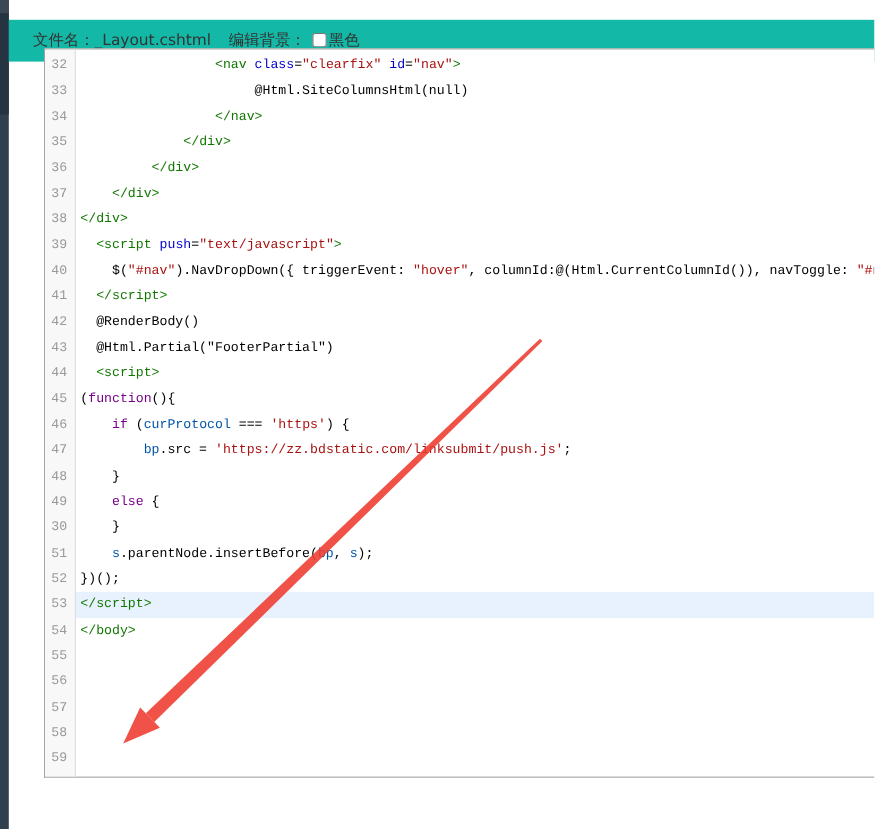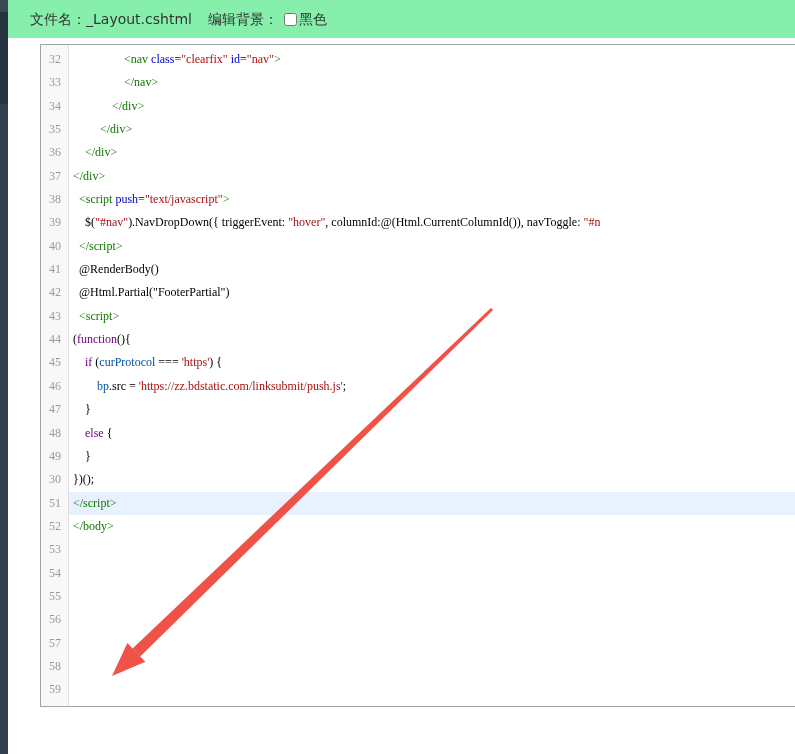--- a/index.html
+++ b/index.html
@@ -6,36 +6,36 @@
   body{
     width:795px;height:754px;position:relative;overflow:hidden;
     background:#ffffff;font-family:"DejaVu Sans",sans-serif;
   }
   
   .edge-strip{position:absolute;left:0;top:0;width:8px;height:754px;background:#31404e;}
   .edge-strip .seg-top{position:absolute;left:0;top:0;width:8px;height:12px;background:#3b4854;}
   .edge-strip .seg-mid{position:absolute;left:0;top:12px;width:8px;height:92px;background:#263442;}
 
   
-  .header{position:absolute;left:8px;top:0;right:0;height:38px;background:#86efac;
+  .header{position:absolute;left:8px;top:18px;right:0;height:38px;background:#14b8a6;
     font-size:14px;color:#333;line-height:38px;white-space:nowrap;}
   .header .lbl1{margin-left:22px;}
   .header .fname{color:#333;}
   .header .lbl2{margin-left:16px;}
   .header input[type=checkbox]{
     width:13px;height:13px;margin:0 2px 0 6px;vertical-align:-2px;
     accent-color:#bbb;
   }
 
   
   .editor{
     position:absolute;left:40px;top:44px;width:755px;height:663px;
     border:1px solid #a3a3a3;border-right:none;box-sizing:border-box;
     background:#fff;display:flex;overflow:hidden;
-    font-family:Liberation Serif, serif;font-size:12px;
+    font-family:Liberation Mono, monospace;font-size:12px;
   }
   .gutter{
     width:28px;flex:0 0 28px;background:#f8f8f8;border-right:1px solid #ddd;
     padding-top:3px;box-sizing:border-box;
   }
   .gutter .ln{
     height:23.35px;line-height:23.35px;text-align:right;padding-right:7px;
     color:#999;font-size:12px;
   }
   .code{
@@ -104,37 +104,39 @@
       <div class="ln">53</div>
       <div class="ln">54</div>
       <div class="ln">55</div>
       <div class="ln">56</div>
       <div class="ln">57</div>
       <div class="ln">58</div>
       <div class="ln">59</div>
     </div>
   <div class="code" id="code-lines">
       <div class="code-line"><span class="tok-plain">                 </span><span class="tok-tag">&lt;nav</span><span class="tok-plain"> </span><span class="tok-attr">class</span><span class="tok-plain">=</span><span class="tok-str">"clearfix"</span><span class="tok-plain"> </span><span class="tok-attr">id</span><span class="tok-plain">=</span><span class="tok-str">"nav"</span><span class="tok-tag">&gt;</span></div>
+      <div class="code-line"><span class="tok-plain">                      @Html.SiteColumnsHtml(null)</span></div>
       <div class="code-line"><span class="tok-plain">                 </span><span class="tok-tag">&lt;/nav&gt;</span></div>
       <div class="code-line"><span class="tok-plain">             </span><span class="tok-tag">&lt;/div&gt;</span></div>
       <div class="code-line"><span class="tok-plain">         </span><span class="tok-tag">&lt;/div&gt;</span></div>
       <div class="code-line"><span class="tok-plain">    </span><span class="tok-tag">&lt;/div&gt;</span></div>
       <div class="code-line"><span class="tok-tag">&lt;/div&gt;</span></div>
       <div class="code-line"><span class="tok-plain">  </span><span class="tok-tag">&lt;script</span><span class="tok-plain"> </span><span class="tok-attr">push</span><span class="tok-plain">=</span><span class="tok-str">"text/javascript"</span><span class="tok-tag">&gt;</span></div>
       <div class="code-line"><span class="tok-plain">    $(</span><span class="tok-str">"#nav"</span><span class="tok-plain">).NavDropDown({ triggerEvent: </span><span class="tok-str">"hover"</span><span class="tok-plain">, columnId:@(Html.CurrentColumnId()), navToggle: </span><span class="tok-str">"#n</span></div>
       <div class="code-line"><span class="tok-plain">  </span><span class="tok-tag">&lt;/script&gt;</span></div>
       <div class="code-line"><span class="tok-plain">  @RenderBody()</span></div>
       <div class="code-line"><span class="tok-plain">  @Html.Partial("FooterPartial")</span></div>
       <div class="code-line"><span class="tok-plain">  </span><span class="tok-tag">&lt;script&gt;</span></div>
       <div class="code-line"><span class="tok-plain">(</span><span class="tok-kw">function</span><span class="tok-plain">(){</span></div>
       <div class="code-line"><span class="tok-plain">    </span><span class="tok-kw">if</span><span class="tok-plain"> (</span><span class="tok-var">curProtocol</span><span class="tok-plain"> === </span><span class="tok-str">'https'</span><span class="tok-plain">) {</span></div>
       <div class="code-line"><span class="tok-plain">        </span><span class="tok-var">bp</span><span class="tok-plain">.src = </span><span class="tok-str">'https://zz.bdstatic.com/linksubmit/push.js'</span><span class="tok-plain">;</span></div>
       <div class="code-line"><span class="tok-plain">    }</span></div>
       <div class="code-line"><span class="tok-plain">    </span><span class="tok-kw">else</span><span class="tok-plain"> {</span></div>
       <div class="code-line"><span class="tok-plain">    }</span></div>
+      <div class="code-line"><span class="tok-plain">    </span><span class="tok-var">s</span><span class="tok-plain">.parentNode.insertBefore(</span><span class="tok-var">bp</span><span class="tok-plain">, </span><span class="tok-var">s</span><span class="tok-plain">);</span></div>
       <div class="code-line"><span class="tok-plain">})();</span></div>
       <div class="code-line active"><span class="tok-tag">&lt;/script&gt;</span></div>
       <div class="code-line"><span class="tok-tag">&lt;/body&gt;</span></div>
     </div>
 </div>
 
 <svg class="arrow-overlay" viewBox="0 0 795 754" xmlns="http://www.w3.org/2000/svg">
   <polygon id="arrow-shaft" points="490.9,307.9 493.1,310.1 140.2,656.4 132.6,648.5" fill-opacity="0.88" fill="#ee3a2d"></polygon>
   <polygon id="arrow-head" points="127.4,643.1 145.4,661.7 112,676" fill-opacity="0.88" fill="#ee3a2d"></polygon>
 </svg>

